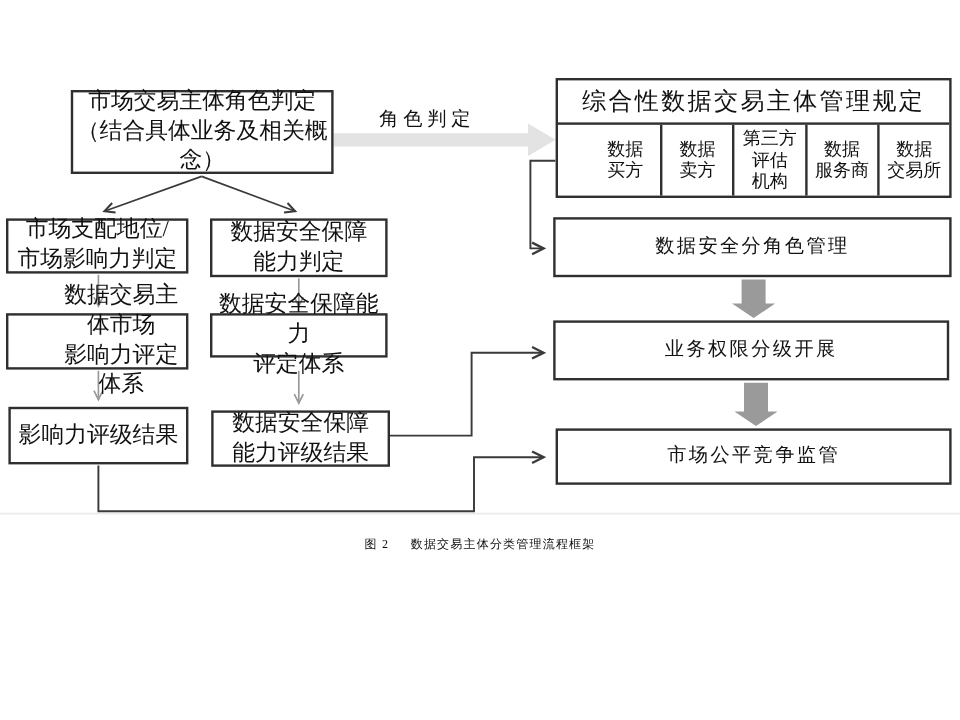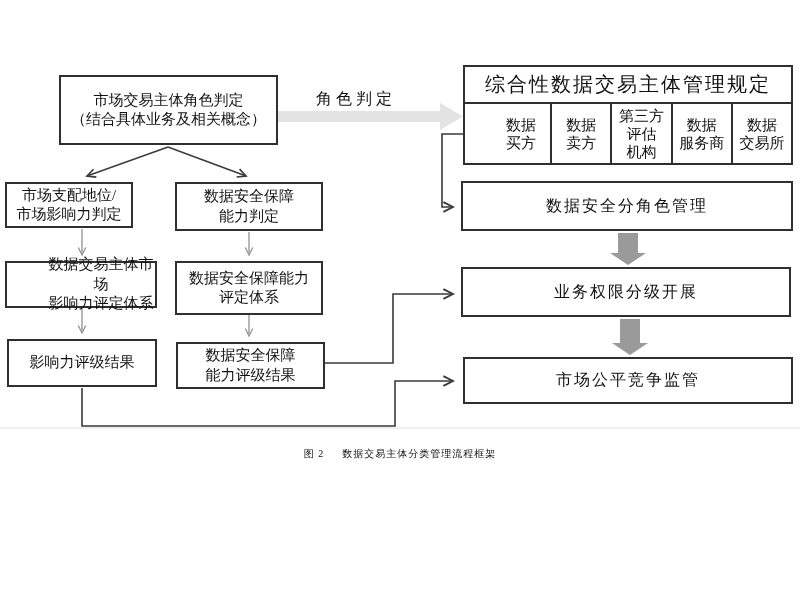--- a/index.html
+++ b/index.html
@@ -9,21 +9,21 @@
   }
   html,body{margin:0;padding:0;background:#fff;}
   #stage{
     position:relative;width:800px;height:600px;background:#ffffff;overflow:hidden;
     font-family:"Liberation Serif","DejaVu Serif",serif;color:var(--text);
   }
   #wires{position:absolute;left:0;top:0;z-index:1;}
   .box{
     position:absolute;z-index:2;background:#ffffff;border:2px solid var(--box-border);
     box-sizing:border-box;display:flex;flex-direction:column;align-items:center;
-    justify-content:center;text-align:center;font-size:15px;line-height:1.3;
+    justify-content:center;text-align:center;font-size:19px;line-height:1.3;
   }
   .box .ln{display:block;}
   .bigfont{font-size:16px;letter-spacing:2px;}
   .group{
     position:absolute;z-index:2;background:#fff;border:2px solid var(--box-border);
     box-sizing:border-box;display:flex;flex-direction:column;
   }
   .group .g-header{
     flex:0 0 35px;display:flex;align-items:center;justify-content:center;
     border-bottom:2px solid var(--box-border);font-size:20px;letter-spacing:2px;
@@ -86,37 +86,37 @@
     <polygon class="blockarrow" points="620,319 640,319 640,343 648,343 630,355 612,343 620,343"></polygon>
   </svg>
 
   <div class="box" style="left:59px;top:75px;width:219px;height:70px;">
     <span class="ln">市场交易主体角色判定</span>
     <span class="ln">（结合具体业务及相关概念）</span>
   </div>
 
   <div class="float-label" style="left:316px;top:89px;">角色判定</div>
 
-  <div class="box" style="left:5px;top:182px;width:128px;height:46px;">
+  <div class="box" style="left:5px;top:182px;width:152px;height:46px;">
     <span class="ln">市场支配地位/</span>
     <span class="ln">市场影响力判定</span>
   </div>
   <div class="box" style="left:5px;top:261px;width:152px;height:47px;padding-left:40px;">
     <span class="ln">数据交易主体市场</span>
     <span class="ln">影响力评定体系</span>
   </div>
   <div class="box" style="left:7px;top:339px;width:150px;height:48px;">
     <span class="ln">影响力评级结果</span>
   </div>
 
   <div class="box" style="left:175px;top:182px;width:148px;height:49px;">
     <span class="ln">数据安全保障</span>
     <span class="ln">能力判定</span>
   </div>
-  <div class="box" style="left:175px;top:261px;width:148px;height:54px;">
+  <div class="box" style="left:175px;top:261px;width:148px;height:37px;">
     <span class="ln">数据安全保障能力</span>
     <span class="ln">评定体系</span>
   </div>
   <div class="box" style="left:176px;top:342px;width:149px;height:47px;">
     <span class="ln">数据安全保障</span>
     <span class="ln">能力评级结果</span>
   </div>
 
   <div class="group" style="left:463px;top:65px;width:330px;height:100px;">
     <div class="g-header">综合性数据交易主体管理规定</div>

